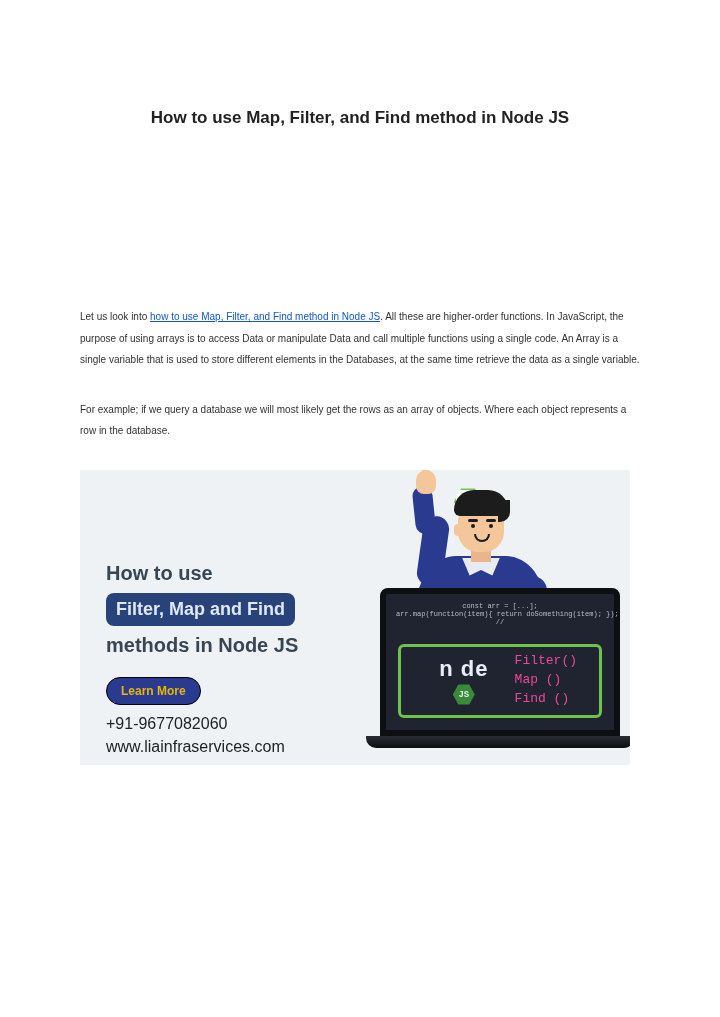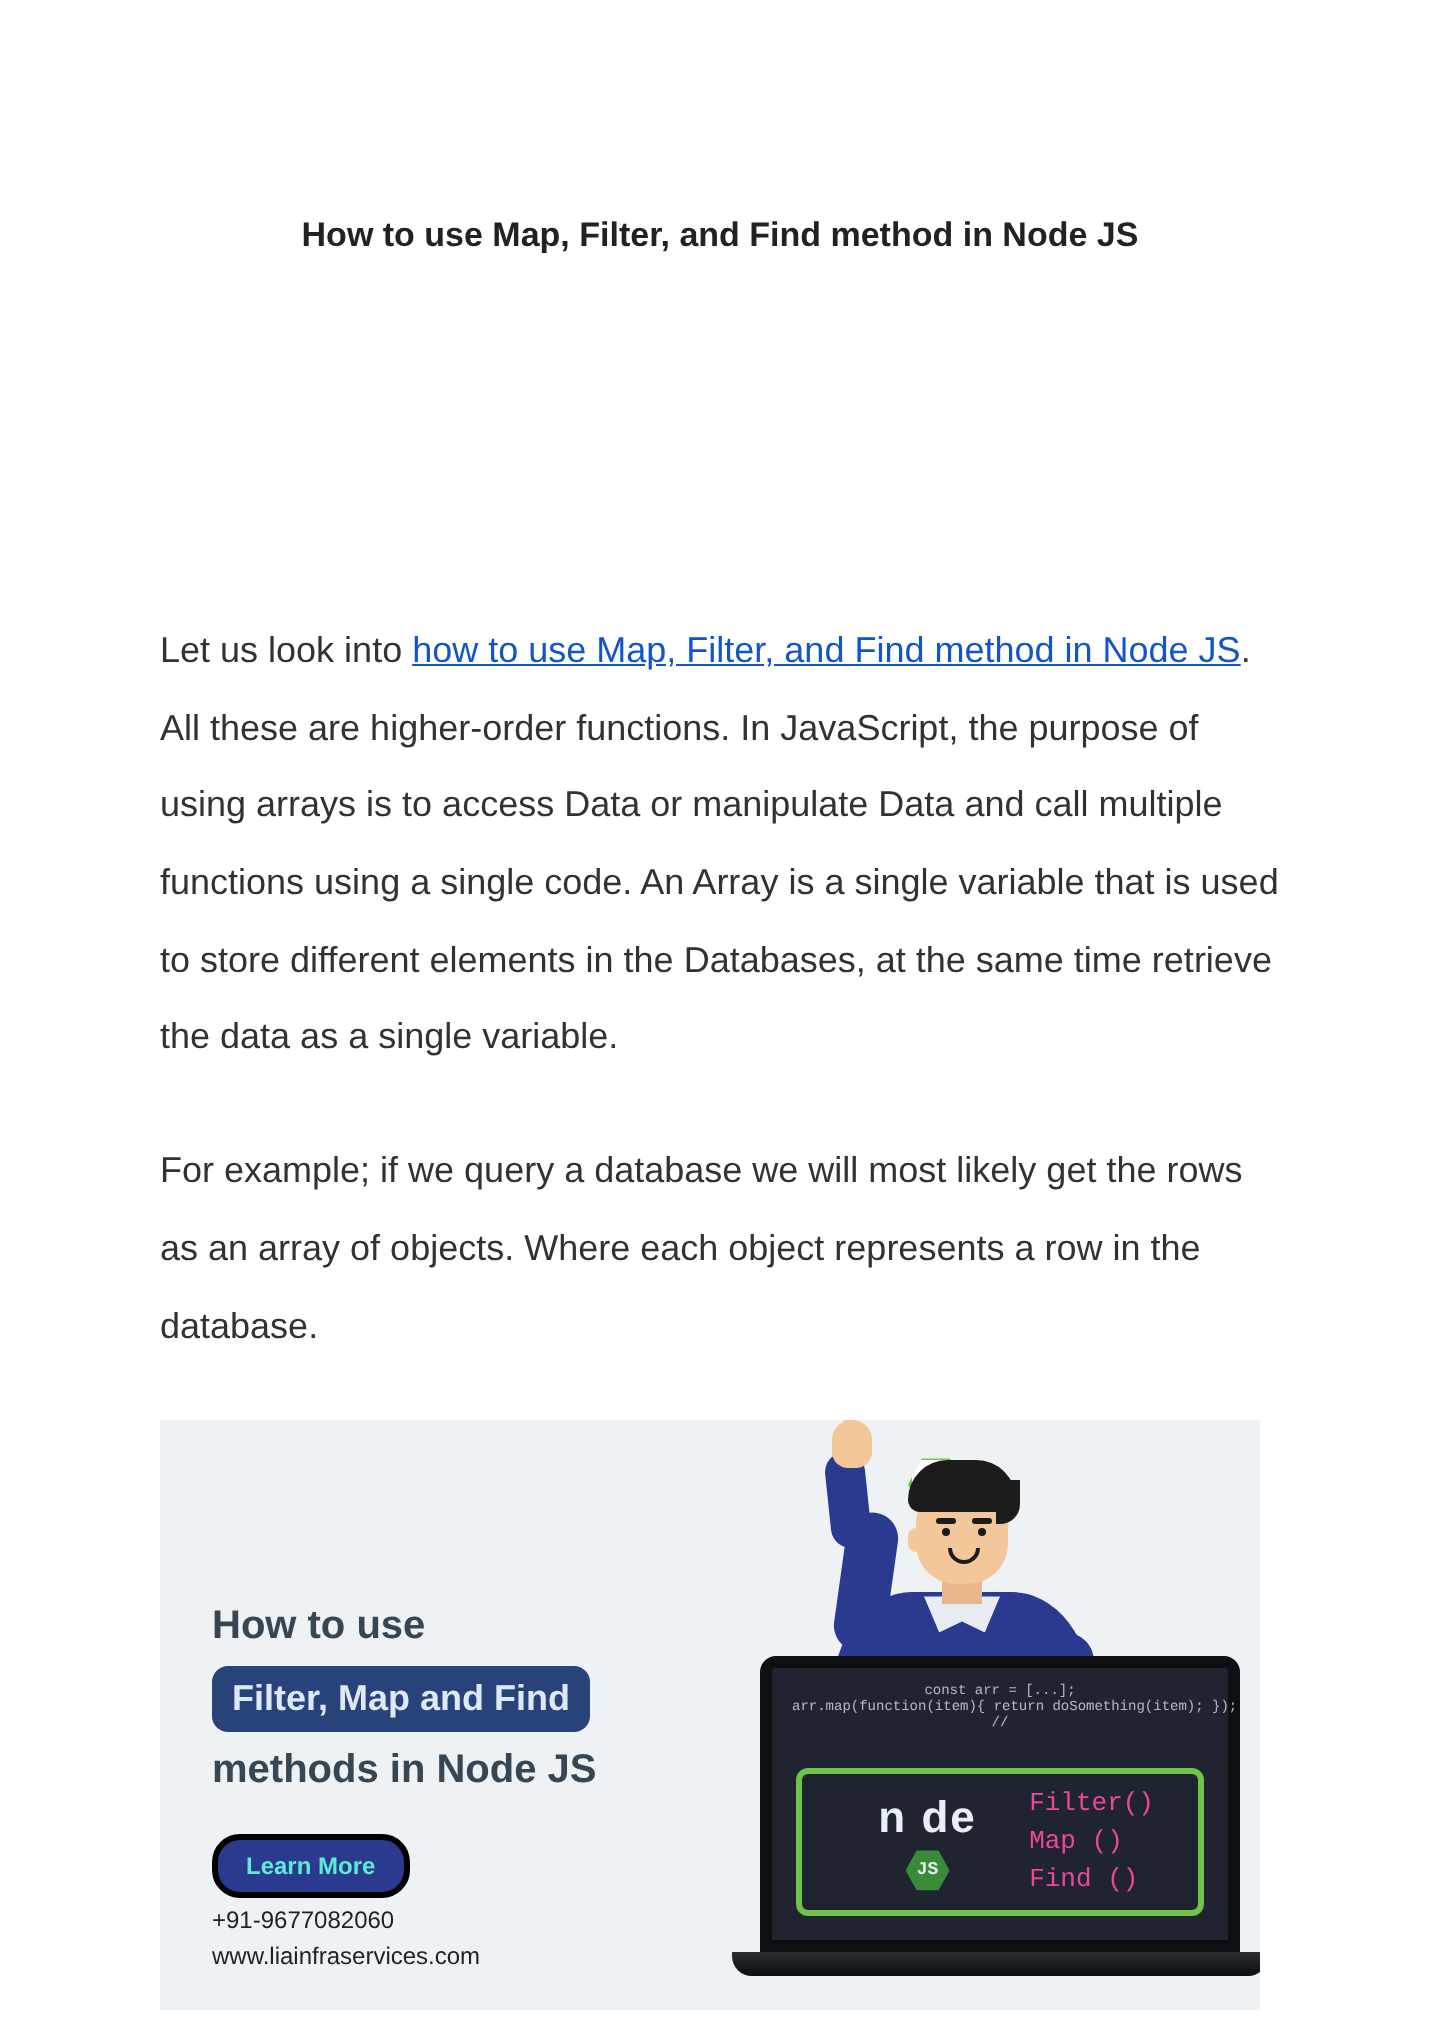--- a/index.html
+++ b/index.html
@@ -16,21 +16,21 @@
     padding: 108px 80px 0 80px;
   }
   h1.title {
     font-size: 17px;
     font-weight: bold;
     text-align: center;
     color: #222;
     margin-bottom: 178px;
   }
   p.body {
-    font-size: 18px;
+    font-size: 10px;
     line-height: 2.15;
     color: #323232;
     margin-bottom: 28px;
   }
   a.inline-link {
     color: #1155cc;
     text-decoration: underline;
   }
   
   .banner {
@@ -89,30 +89,30 @@
     color:#dfe8f7;
     font-size: 18px; font-weight:700;
     padding: 6px 10px;
     border-radius: 8px;
     margin: 2px 0 8px 0;
   }
   .learn-more {
     display:inline-block;
     margin-top: 14px;
     background:#2a3b8f;
-    color:#5eead4;
+    color:#eab308;
     font-size: 12px; font-weight:600;
     padding: 6px 14px;
     border-radius: 14px;
-    border: 3px solid #000000;
+    border: 1px solid #000000;
     cursor:pointer;
   }
   .contact {
     position:absolute; left:26px; top:242px;
-    font-size: 12px; color:#222; line-height:1.45;
+    font-size: 16px; color:#222; line-height:1.45;
   }
   
   .laptop {
     position:absolute;
     right: 10px; bottom: 12px;
     width: 240px; height: 165px;
   }
   .laptop-screen {
     width: 100%; height: 148px;
     background:#1f2430;

